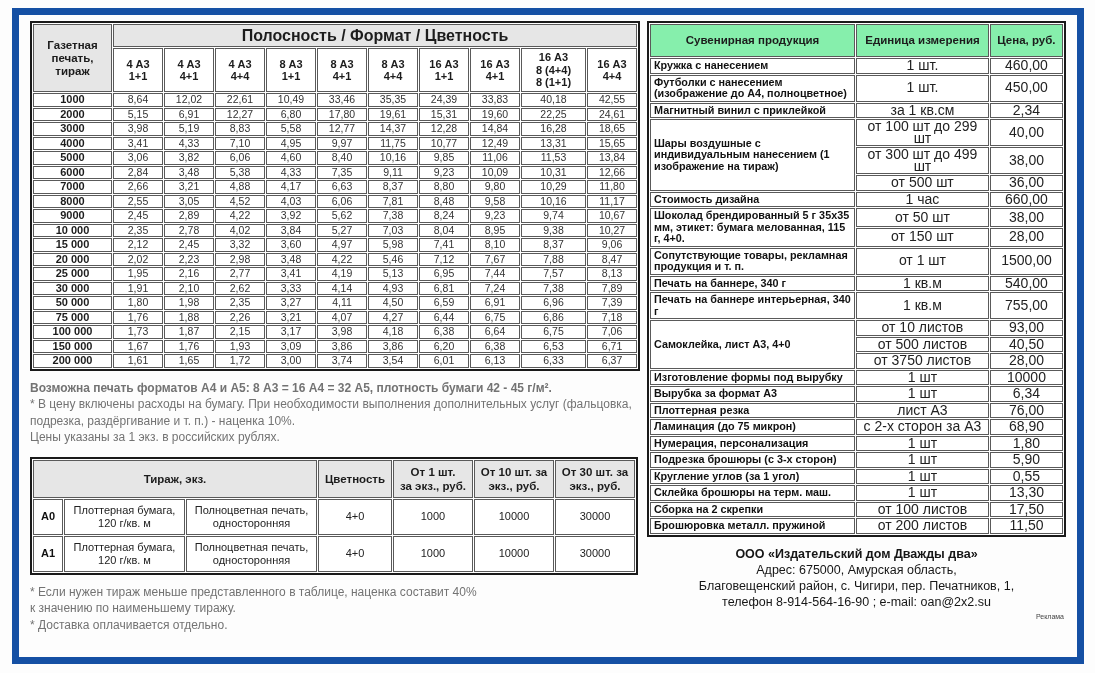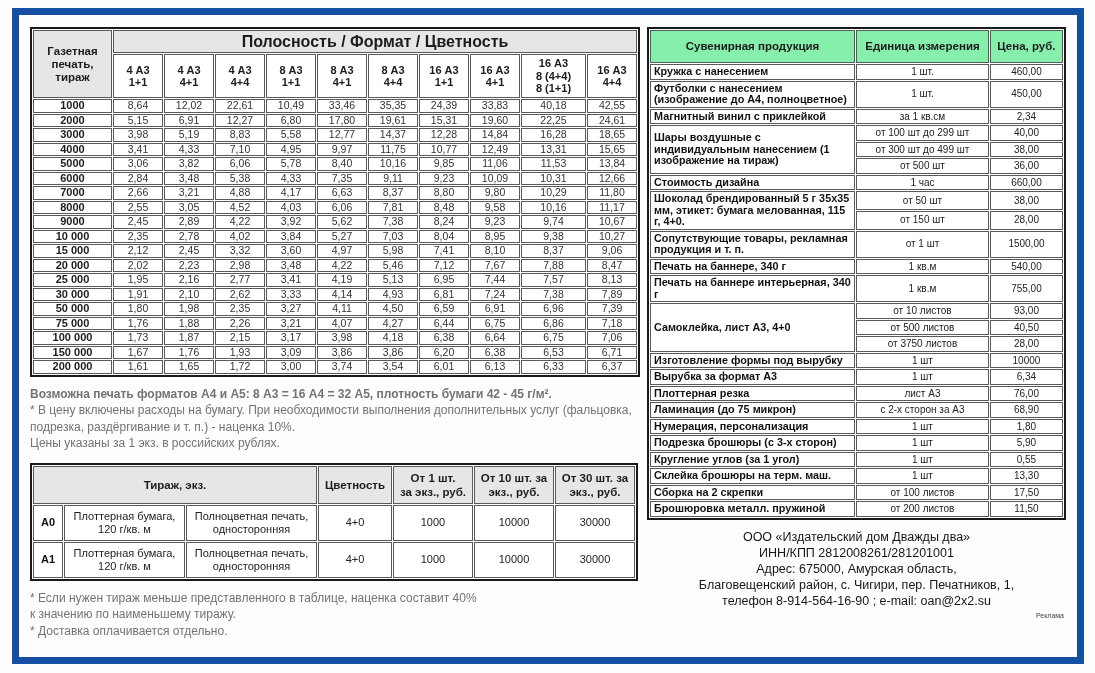--- a/index.html
+++ b/index.html
@@ -7,21 +7,21 @@
     width:1095px; height:673px; position:relative; overflow:hidden;
     background:#fdfdfd; color:#1c1c1c;
     font-family:"Liberation Sans", sans-serif;
   }
   .frame {
     position:absolute; left:12px; top:8px; right:11px; bottom:9px;
     border:7px solid #1550a4; box-sizing:border-box;
   }
   .content {
     position:absolute; left:19px; top:15px; right:18px; bottom:16px;
-    box-sizing:border-box; display:flex; gap:13px; padding:12px 11px;
+    box-sizing:border-box; display:flex; gap:13px; padding:6px 11px;
   }
   .left-col { width:604px; flex:none; }
   .right-col { flex:1; min-width:0; display:flex; flex-direction:column; }
 
   table {
     border-collapse:separate; border-spacing:1px; background:#fff;
     border:2px solid #1a1a1a;
   }
   th, td { border:1px solid #5a5a5a; box-sizing:border-box; }
   .gray { background:#e6e6e6; }
@@ -44,25 +44,25 @@
   .pl-table { margin-top:11px; table-layout:fixed; width:604px; }
   .pl-table thead th { background:#e6e6e6; font-weight:bold; font-size:11.5px; line-height:14px; height:38px; text-align:center; vertical-align:middle; }
   .pl-table tbody th, .pl-table tbody td { text-align:center; vertical-align:middle; font-size:11px; line-height:13px; padding:4px 2px; color:#222; background:#fff; }
   .pl-table .pl-label { font-weight:bold; color:#111; }
 
   
   .sv-table { table-layout:fixed; width:100%; }
   .sv-table thead th { background:#86efac; font-weight:bold; font-size:11.5px; height:33px; line-height:13px; text-align:center; vertical-align:middle; }
   .sv-table td { vertical-align:middle; }
   .sv-name  { font-weight:bold; text-align:left; font-size:10.8px; line-height:11.5px; padding:1px 3px; color:#111;margin-top:33px; }
-  .sv-unit, .sv-price { text-align:center; font-size:10px; line-height:11.5px; padding:1px 2px; color:#222; }
+  .sv-unit, .sv-price { text-align:center; font-size:14px; line-height:11.5px; padding:1px 2px; color:#222; }
 
   
   .footer { margin-top:9px; text-align:center; font-size:12.5px; line-height:16px; color:#161616; }
-  .footer .bold { font-weight:normal; }
+  .footer .bold { font-weight:bold; }
   .ad { text-align:right; font-size:7px; color:#444; margin-top:3px; padding-right:2px; }
 </style>
 </head>
 <body>
 
 <div class="frame"></div>
 
 <div class="content">
 
   <div class="left-col">
@@ -163,21 +163,21 @@
             <td class="num">10,77</td>
             <td class="num">12,49</td>
             <td class="num">13,31</td>
             <td class="num">15,65</td>
           </tr>
           <tr>
             <th class="tirage">5000</th>
             <td class="num">3,06</td>
             <td class="num">3,82</td>
             <td class="num">6,06</td>
-            <td class="num">5,78</td>
+            <td class="num">4,60</td>
             <td class="num">8,40</td>
             <td class="num">10,16</td>
             <td class="num">9,85</td>
             <td class="num">11,06</td>
             <td class="num">11,53</td>
             <td class="num">13,84</td>
           </tr>
           <tr>
             <th class="tirage">6000</th>
             <td class="num">2,84</td>
@@ -559,21 +559,20 @@
           <tr>
             <td class="sv-name">Брошюровка металл. пружиной</td>
             <td class="sv-unit">от 200 листов</td>
             <td class="sv-price">11,50</td>
           </tr>
         </tbody>
     </table>
 
     <div class="footer">
       <div class="bold">ООО «Издательский дом Дважды два»</div>
-      <div>ИНН/КПП 2812008261/281201001</div>
       <div>Адрес: 675000, Амурская область,</div>
       <div>Благовещенский район, с. Чигири, пер. Печатников, 1,</div>
       <div>телефон 8-914-564-16-90 ; e-mail: oan@2x2.su</div>
     </div>
 
     <div class="ad">Реклама</div>
 
   </div>
 
 </div>

